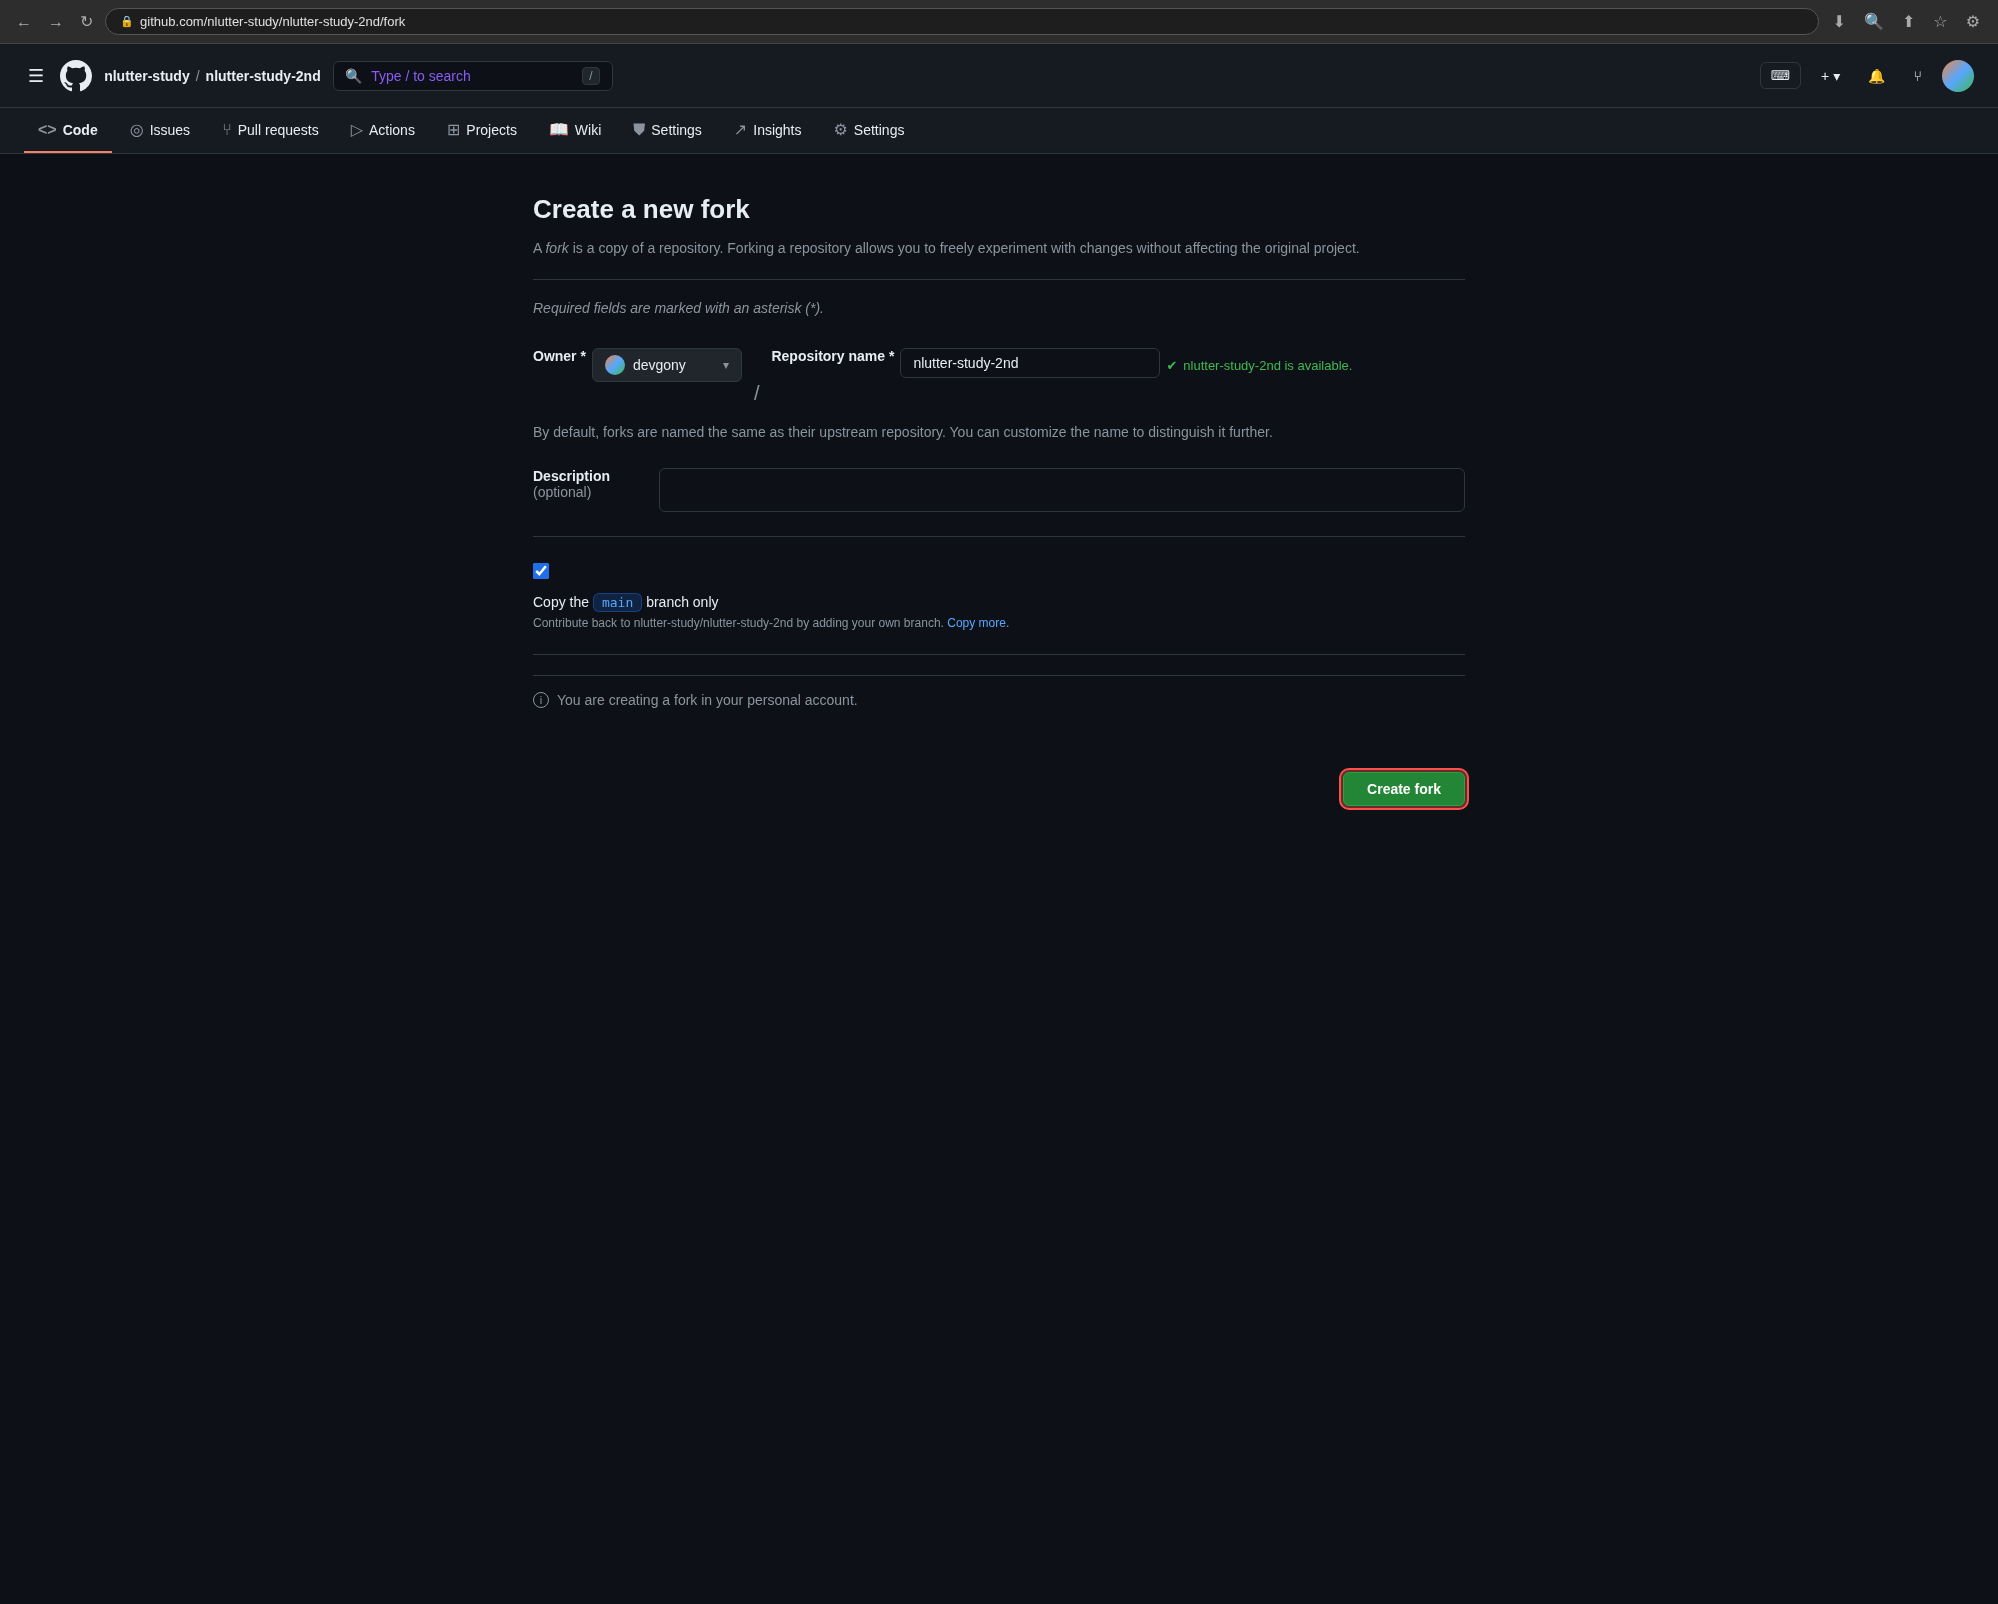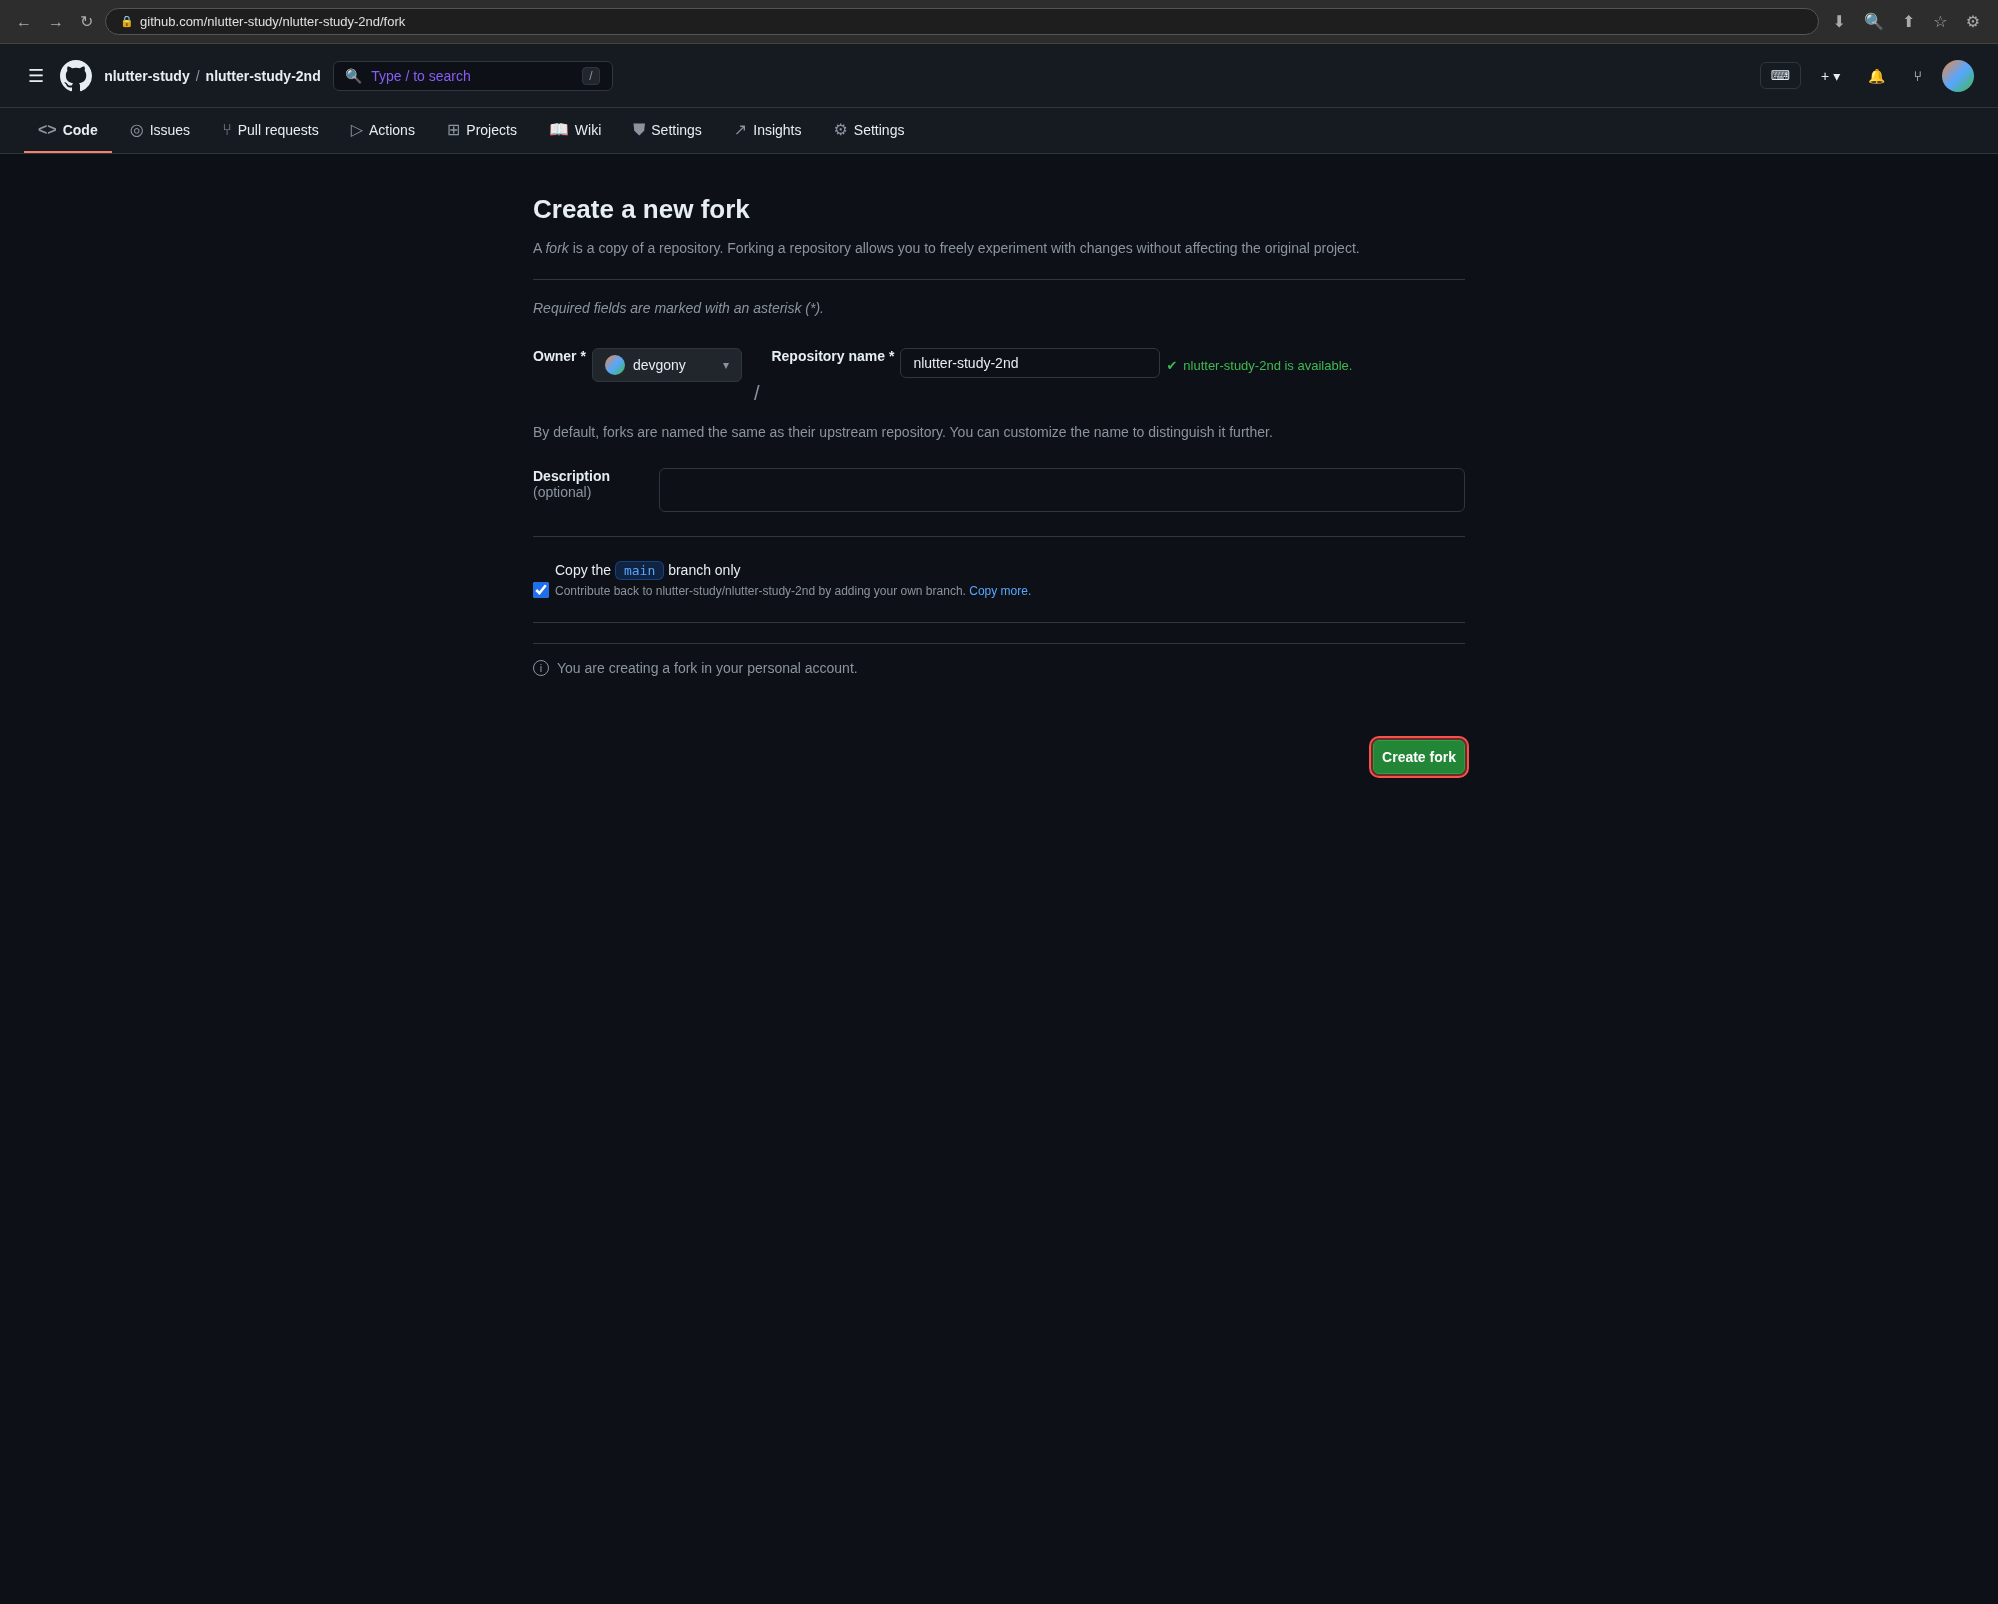--- a/index.html
+++ b/index.html
@@ -286,23 +286,24 @@
       border-radius: 6px;
       color: #e6edf3;
       padding: 8px 12px;
       font-size: 14px;
       height: 44px;
     }
 
     
     .checkbox-section {
       display: flex;
-      align-items: flex-end;
-      gap: 6px;
+      align-items: flex-start;
+      gap: 14px;
       margin: 24px 0;
+      flex-direction: column;
     }
     .checkbox-input {
       width: 16px;
       height: 16px;
       accent-color: #1f6feb;
       cursor: pointer;
       margin-top: 2px;
     }
     .checkbox-label {
       font-size: 14px;
@@ -353,21 +354,21 @@
       display: flex;
       justify-content: flex-end;
       margin-top: 48px;
       padding-top: 16px;
     }
     .create-fork-btn {
       background: #238636;
       border: 1px solid #2ea043;
       color: #fff;
       border-radius: 6px;
-      padding: 8px 8px;
+      padding: 8px 23px;
       font-size: 14px;
       font-weight: 600;
       cursor: pointer;
       box-shadow: 0 0 0 3px rgba(248, 81, 73, 0.4);
       outline: 2px solid #f85149;
       outline-offset: 2px;
     }
   </style>
 </head>
 <body>

